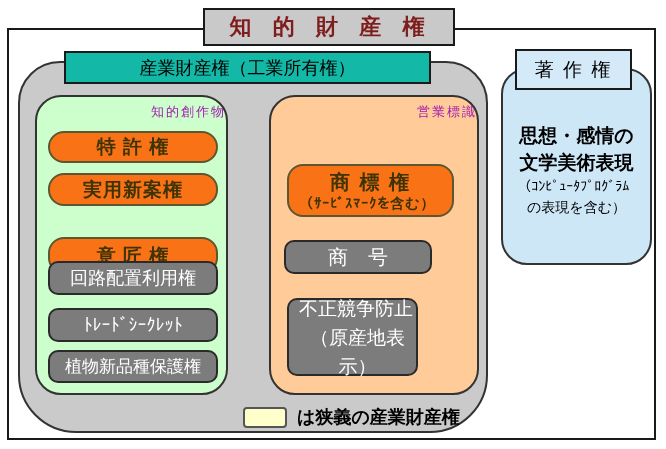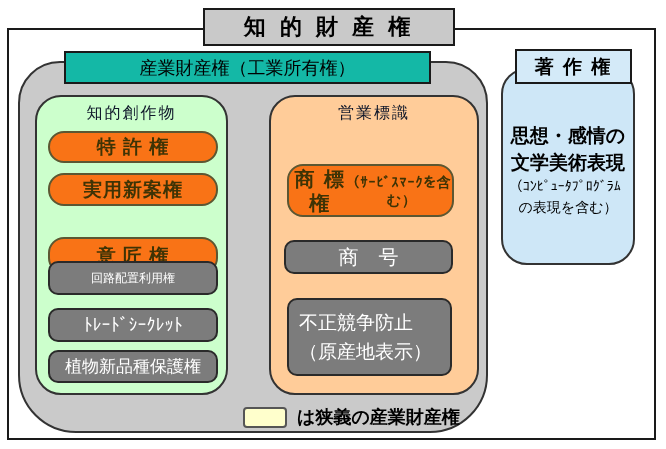--- a/index.html
+++ b/index.html
@@ -7,65 +7,65 @@
   .canvas { position:relative; width:666px; height:449px; background:#ffffff; overflow:hidden; }
 
   .abs { position:absolute; }
   .center { display:flex; align-items:center; justify-content:center; }
 
   
   .outer-frame { left:7px; top:28px; width:649px; height:412px; border:2px solid #1a1a1a; background:transparent; }
 
   
   .title-box { left:203px; top:8px; width:252px; height:38px; background:#c9c9c9;
-               border:2px solid #1a1a1a; color:#000000; font-size:22px; font-weight:bold;
-               letter-spacing:4px; z-index:5; }
+               border:2px solid #1a1a1a; color:#7f1d1d; font-size:22px; font-weight:bold;
+               letter-spacing:4px; z-index:5;font-family:Liberation Mono, monospace; }
 
   
   .industrial-group { left:18px; top:61px; width:470px; height:372px; background:#cacaca;
                       border:2px solid #333; border-radius:42px 42px 58px 58px; z-index:1; }
   .industrial-header { left:64px; top:51px; width:367px; height:33px; background:#14b8a6;
                        border:2px solid #1a1a1a; color:#000; font-size:18px; z-index:4; }
 
   
   .creations-box { left:35px; top:95px; width:193px; height:300px; background:#ccffcc;
                    border:2px solid #333; border-radius:26px; z-index:2; }
-  .box-title { position:absolute; top:6px; left:0; width:100%; text-align:center;
-               font-size:16px; letter-spacing:2px; color:#0f172a; }
+  .box-title { position:absolute; top:6px; left:0; width:100%; text-align:right;
+               font-size:13px; letter-spacing:2px; color:#a21caf; }
 
   .item { position:absolute; display:flex; align-items:center; justify-content:center; text-align:center; }
   .item.yellow { background:#f97316; border:2px solid #5c5732; border-radius:16px;
                  color:#3e3305; font-size:19px; font-weight:600; letter-spacing:1px; }
   .item.grayitem { background:#7c7c7c; border:2px solid #2a2a2a; border-radius:10px; color:#ffffff; }
 
   .c-item { left:11px; width:170px; }
   .i-patent   { top:34px;  height:32px; }
   .i-utility  { top:76px;  height:33px; }
   .i-design   { top:140px; height:37px; }
-  .i-circuit  { top:164px; height:34px; font-size:12px; }
+  .i-circuit  { top:164px; height:34px; font-size:18px; }
   .i-secret   { top:211px; height:34px; font-size:18px; }
   .i-plant    { top:253px; height:33px; font-size:17px; }
 
   
   .marks-box { left:269px; top:95px; width:210px; height:300px; background:#ffcc99;
                border:2px solid #333; border-radius:26px; z-index:2; }
-  .trademark-box { left:16px; top:67px; width:167px; height:53px; }
+  .trademark-box { left:16px; top:67px; width:167px; height:53px; flex-direction:column; }
   .trademark-line1 { font-size:20px; letter-spacing:2px; line-height:24px; }
   .trademark-line2 { font-size:14px; line-height:18px; }
-  .tradename-box { left:13px; top:143px; width:169px; height:34px; font-size:20px; }
-  .unfair-box { left:16px; top:201px; width:165px; height:78px; border-radius:14px;
+  .tradename-box { left:13px; top:143px; width:148px; height:34px; font-size:20px; }
+  .unfair-box { left:16px; top:201px; width:131px; height:78px; border-radius:14px;
                 font-size:19px; line-height:29px; flex-direction:column;
                 align-items:flex-start; padding-left:10px; }
 
   
-  .copyright-group { left:501px; top:68px; width:134px; height:197px; background:#cee7f7;
+  .copyright-group { left:501px; top:68px; width:151px; height:197px; background:#cee7f7;
                      border:2px solid #333; border-radius:26px; z-index:2; }
-  .copyright-header { left:515px; top:49px; width:117px; height:35px; background:#d4eaf8;
+  .copyright-header { left:515px; top:49px; width:117px; height:41px; background:#d4eaf8;
                       border:2px solid #1a1a1a; color:#000; font-size:19px;
-                      letter-spacing:2px; z-index:4;font-weight:bold; }
+                      letter-spacing:2px; z-index:4; }
   .copyright-body { position:absolute; top:52px; left:0; width:100%; text-align:center; color:#000; }
   .cb-big { font-size:19px; line-height:27px; font-weight:600; }
   .cb-small { font-size:14px; line-height:21px; }
 
   
   .legend-swatch { left:243px; top:407px; width:44px; height:21px; background:#ffffcc;
                    border:2px solid #555; border-radius:4px; z-index:3; }
   .legend-label { left:297px; top:406px; height:22px; font-size:18px; font-weight:600;
                   color:#000; z-index:3; display:flex; align-items:center; }
 </style>

